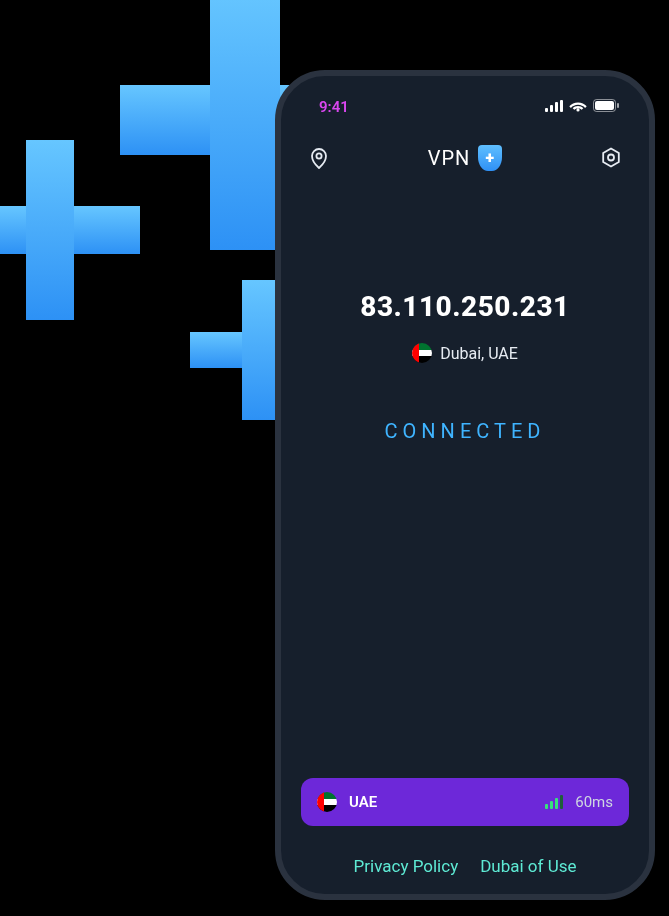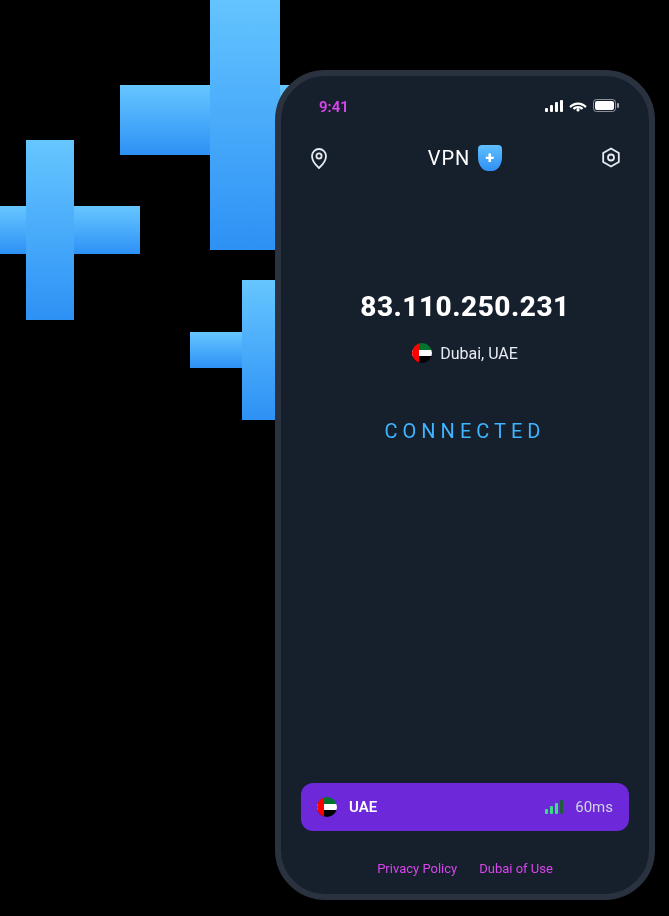--- a/index.html
+++ b/index.html
@@ -226,22 +226,22 @@
   .ping {
     color: #cfd6e1;
     font-size: 15px;
   }
 
   .footer-links {
     display: flex;
     justify-content: center;
     gap: 22px;
     margin-top: 22px;
-    color: #d946ef;
-    font-size: 13px;
+    color: #5eead4;
+    font-size: 17px;
   }
   .footer-links span { cursor: pointer; }
 </style>
 </head>
 <body>
 
 <div class="plus-wrap" id="plus1">
   <div class="hbar"></div>
     <div class="vbar"></div>
 </div>

